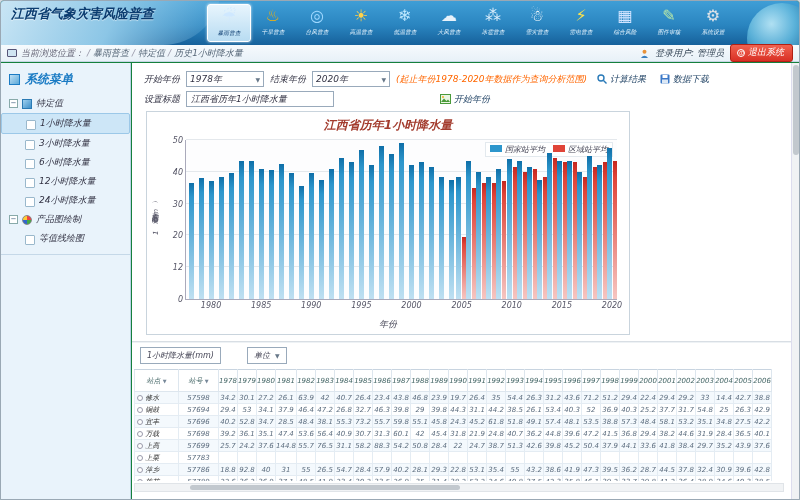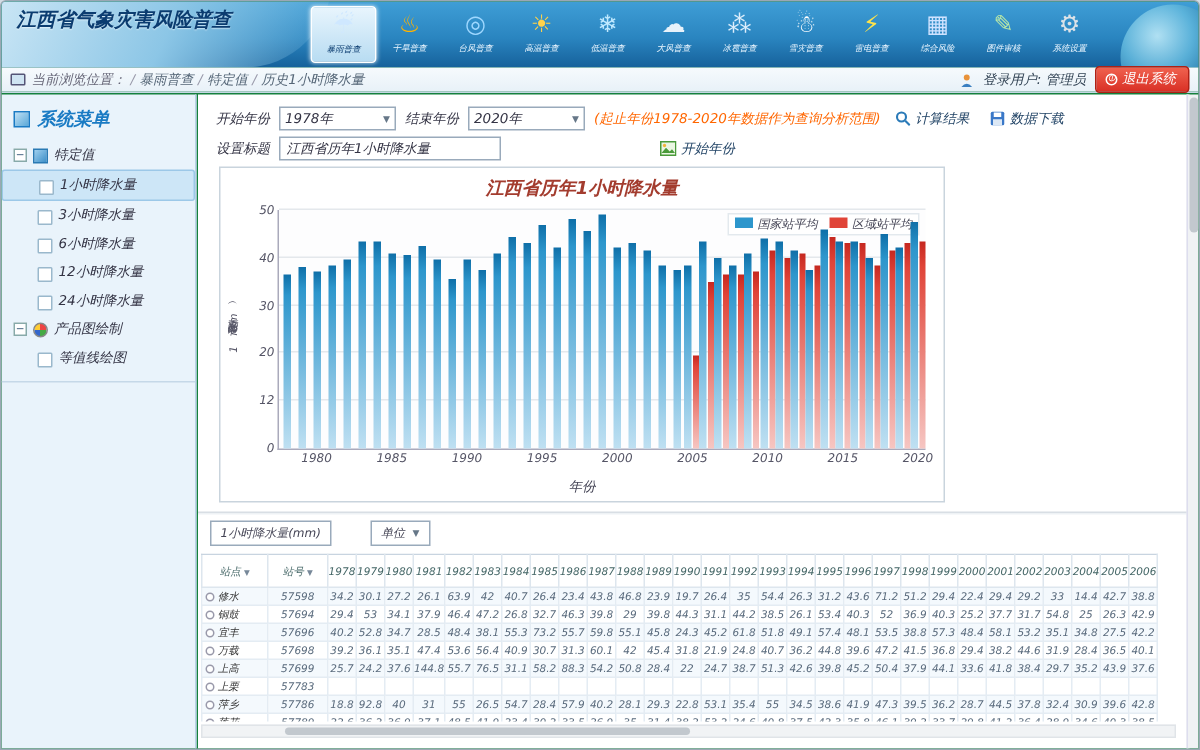--- a/index.html
+++ b/index.html
@@ -732,21 +732,21 @@
               <td>54.7</td>
               <td>28.4</td>
               <td>57.9</td>
               <td>40.2</td>
               <td>28.1</td>
               <td>29.3</td>
               <td>22.8</td>
               <td>53.1</td>
               <td>35.4</td>
               <td>55</td>
-              <td>34.5</td>
+              <td>43.2</td>
               <td>38.6</td>
               <td>41.9</td>
               <td>47.3</td>
               <td>39.5</td>
               <td>36.2</td>
               <td>28.7</td>
               <td>44.5</td>
               <td>37.8</td>
               <td>32.4</td>
               <td>30.9</td>

